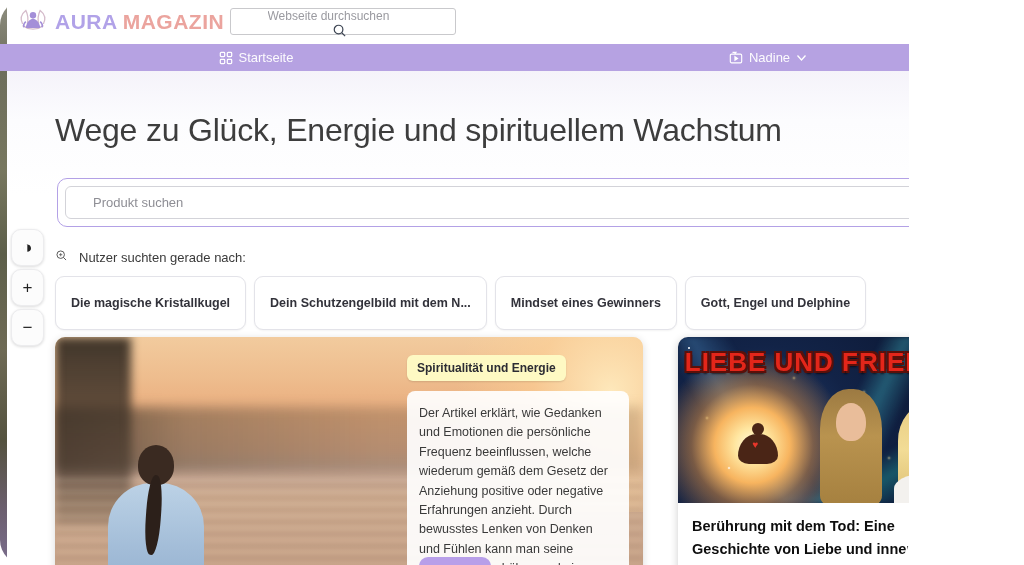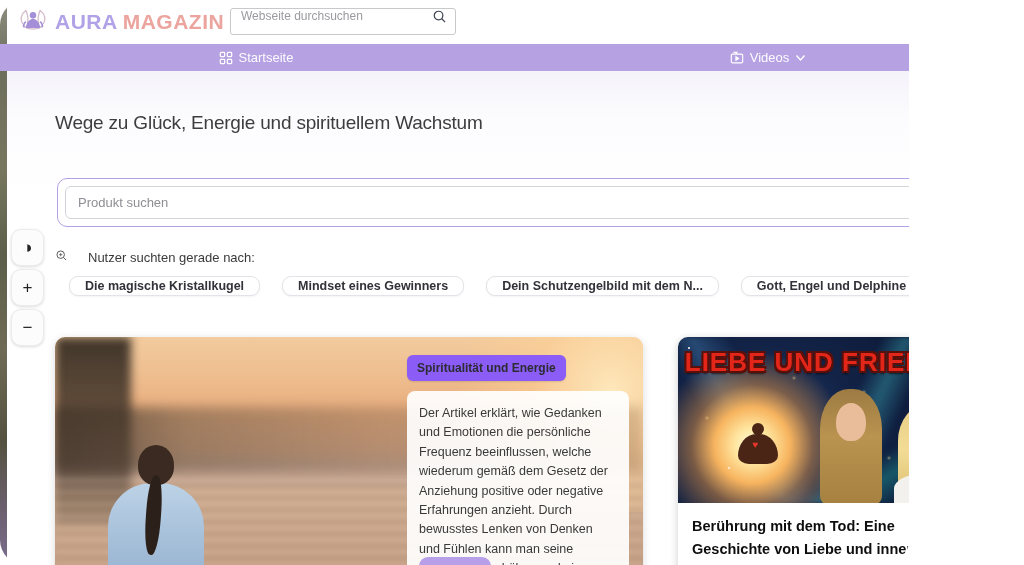--- a/index.html
+++ b/index.html
@@ -10,70 +10,70 @@
   
   .left-strip { position:absolute; left:0; top:0; width:7px; height:565px;
     background:linear-gradient(180deg,#8f8f80 0%,#6d6d5c 12%,#77775f 30%,#5d5f4a 45%,#6e6a55 62%,#54523f 78%,#6b5f6e 90%,#7b6e8e 100%); }
 
   
   .header { position:absolute; left:7px; top:0; width:1017px; height:44px; background:#ffffff; display:flex; align-items:center; }
   .logo { display:flex; align-items:center; gap:6px; margin-left:10px; cursor:pointer; }
   .logo-text { font-size:21px; font-weight:800; letter-spacing:.5px; }
   .logo-aura { color:#b1a2e8; }
   .logo-magazin { color:#eba49e; margin-left:5px; }
-  .site-search { position:absolute; left:223px; top:8px; width:226px; height:27px; border:1px solid #c9c9cc; border-radius:3px; background:#fff; display:flex; align-items:flex-start; }
+  .site-search { position:absolute; left:223px; top:8px; width:226px; height:27px; border:1px solid #c9c9cc; border-radius:3px; background:#fff; display:flex; align-items:center;flex-direction:column; }
   .site-search input { flex:1; border:none; outline:none; font-size:12px; color:#444; padding:0 6px 0 10px; font-family:inherit; background:transparent; }
   .site-search input::placeholder { color:#9a9aa0; }
   .site-search .mag { margin-right:8px; display:flex; }
 
   
   .navbar { position:absolute; left:0; top:44px; width:1024px; height:27px; background:#b6a2e2; display:flex; }
   .nav-item { flex:1; display:flex; align-items:center; justify-content:center; gap:6px; color:rgba(255,255,255,.96); font-size:13px; cursor:pointer;text-align:center; }
   .nav-item svg { display:block; }
 
   
   .main-bg { position:absolute; left:7px; top:71px; width:1017px; height:494px;
     background:linear-gradient(180deg,#f5f3fa 0%,#fcfcfe 10%,#ffffff 25%); }
 
-  .page-title { position:absolute; left:55px; top:112px; font-size:19px; font-weight:400; color:#3d3d3d; letter-spacing:-.2px; }
+  .page-title { position:absolute; left:55px; top:112px; font-size:32px; font-weight:400; color:#3d3d3d; letter-spacing:-.2px; }
 
   
   .search-panel { position:absolute; left:57px; top:178px; width:911px; height:49px; background:#fff; border:1.5px solid #b3a1e6; border-radius:10px; display:flex; align-items:center; padding:0 7px; }
-  .search-panel input { flex:1; height:33px; border:1px solid #d3d3d9; border-radius:6px; outline:none; font-size:13px; color:#444; padding:0 12px; font-family:inherit; }
+  .search-panel input { flex:1; height:33px; border:1px solid #d3d3d9; border-radius:6px; outline:none; font-size:13px; color:#444; padding:0 27px; font-family:inherit; }
   .search-panel input::placeholder { color:#8e8e95; }
   .search-btn { width:35px; height:35px; margin-left:8px; border:none; border-radius:8px; background:#b89fe9; display:flex; align-items:center; justify-content:center; cursor:pointer; }
 
   
   .a11y { position:absolute; left:11px; top:229px; display:flex; flex-direction:column; gap:3px; }
   .a11y-btn { width:33px; height:37px; background:#fcfcfc; border:1px solid #ececee; border-radius:10px; box-shadow:0 1px 3px rgba(0,0,0,.14); display:flex; align-items:center; justify-content:center; font-size:17px; color:#222; cursor:pointer; }
 
   
-  .trending-label { position:absolute; left:55px; top:249px; display:flex; align-items:center; gap:20px; font-size:13px; color:#3a3a3a; }
+  .trending-label { position:absolute; left:55px; top:249px; display:flex; align-items:center; gap:11px; font-size:13px; color:#3a3a3a; }
   .chips { position:absolute; left:55px; top:276px; display:flex; gap:8px; }
-  .chip { padding:2px 15px; background:#fff; border:1px solid #e3e3e9; border-radius:9px; box-shadow:0 1px 2px rgba(0,0,0,.05); font-size:12.5px; font-weight:700; color:#32323a; white-space:nowrap; cursor:pointer;margin-left:14px; }
+  .chip { padding:19px 15px; background:#fff; border:1px solid #e3e3e9; border-radius:9px; box-shadow:0 1px 2px rgba(0,0,0,.05); font-size:12.5px; font-weight:700; color:#32323a; white-space:nowrap; cursor:pointer; }
 
   
   .hero-card { position:absolute; left:55px; top:337px; width:588px; height:250px; border-radius:10px 10px 0 0; overflow:hidden; box-shadow:0 2px 8px rgba(0,0,0,.15); }
   .hero-media { position:absolute; inset:0;
     background:linear-gradient(180deg,#f2cb9e 0%,#eebd8e 16%,#e9ab7c 32%,#d6a484 45%,#c2a291 52%,#cba88c 64%,#c7a287 82%,#c09a80 100%); }
   .hero-trees { position:absolute; left:0; top:28%; width:100%; height:26%; filter:blur(6px);
     background:linear-gradient(90deg,rgba(85,70,55,.9) 0%,rgba(115,95,75,.6) 22%,rgba(140,112,88,.45) 55%,rgba(165,130,95,.4) 100%); }
   .hero-trees-left { position:absolute; left:0; top:0; width:13%; height:75%; filter:blur(5px);
     background:linear-gradient(180deg,rgba(55,45,35,.95) 0%,rgba(75,60,48,.7) 70%,rgba(90,75,60,.3) 100%); }
   .hero-sun { position:absolute; right:-8%; top:-10%; width:45%; height:80%;
     background:radial-gradient(circle at 70% 40%, rgba(255,235,190,.95) 0%, rgba(255,210,150,.55) 35%, rgba(255,200,140,0) 70%); }
   .hero-water { position:absolute; left:0; top:56%; width:100%; height:44%;
     background:repeating-linear-gradient(180deg, rgba(255,240,220,.1) 0 6px, rgba(160,130,110,.12) 6px 12px); filter:blur(2px); }
   .woman { position:absolute; left:8%; bottom:-4px; width:110px; height:150px; filter:blur(.6px); }
   .woman-shirt { position:absolute; left:6px; bottom:0; width:96px; height:108px; background:linear-gradient(180deg,#bcd2e6 0%,#a3bdd8 60%,#94b0cf 100%); border-radius:46% 46% 6px 6px / 40% 40% 4px 4px; }
   .woman-head { position:absolute; left:36px; top:4px; width:36px; height:40px; background:#3a2a21; border-radius:50% 50% 45% 45%; }
   .woman-tail { position:absolute; left:44px; top:34px; width:15px; height:80px; background:#2c201a; border-radius:45%; transform:rotate(4deg); }
   .hero-title-box { position:absolute; left:10px; top:13px; width:334px; background:rgba(255,255,255,.94); border-radius:8px; padding:14px 18px; }
   .hero-title { font-size:23px; font-weight:700; color:#3f3f46; line-height:1.32; }
-  .hero-badge { position:absolute; left:352px; top:18px; background:#8b5cf6; border-radius:6px; padding:6px 10px; font-size:12px; font-weight:700; color:#2c2c33; box-shadow:0 1px 2px rgba(0,0,0,.12); }
+  .hero-badge { position:absolute; left:352px; top:18px; background:#fef9c3; border-radius:6px; padding:6px 10px; font-size:12px; font-weight:700; color:#2c2c33; box-shadow:0 1px 2px rgba(0,0,0,.12); }
   .hero-desc-box { position:absolute; left:352px; top:54px; width:222px; height:200px; background:rgba(255,255,255,.92); border-radius:8px; padding:13px 12px; }
   .hero-desc { font-size:12.5px; line-height:1.55; color:#3a3a3a; }
   .hero-btn { position:absolute; left:12px; top:166px; width:72px; height:18px; background:#b89fe9; border:none; border-radius:12px; cursor:pointer; }
 
   
   .video-card { position:absolute; left:678px; top:337px; width:292px; height:245px; background:#fff; border-radius:10px; overflow:hidden; box-shadow:0 2px 8px rgba(0,0,0,.2); }
   .thumb { position:relative; width:100%; height:166px; overflow:hidden;
     background:radial-gradient(circle at 30% 60%, #24406e 0%, #122347 40%, #0a142e 100%); cursor:pointer; }
   .thumb-streaks { position:absolute; inset:0;
     background:
@@ -153,21 +153,21 @@
     <div class="nav-item">
       <span>
         <svg width="14" height="14" viewBox="0 0 16 16">
             <g fill="none" stroke="#fff" stroke-width="1.3">
               <rect x="1.5" y="3.5" width="13" height="10" rx="1.5"></rect>
               <path d="M4 1.5 h4 l-1.5 2"></path>
               <path d="M6.8 6.5 l3 2 l-3 2 z" fill="#fff"></path>
             </g>
           </svg>
       </span>
-      <span>Videos</span>
+      <span>Nadine</span>
       <span>
         <svg width="11" height="8" viewBox="0 0 11 8">
             <path d="M1.5 1.5 L5.5 6 L9.5 1.5" fill="none" stroke="#fff" stroke-width="1.3"></path>
           </svg>
       </span>
     </div>
   </div>
 
   <div class="main-bg"></div>
 
@@ -202,22 +202,22 @@
       <svg width="13" height="13" viewBox="0 0 16 16">
           <circle cx="7" cy="7" r="4.6" fill="none" stroke="#555" stroke-width="1.2"></circle>
           <line x1="10.4" y1="10.4" x2="13.6" y2="13.6" stroke="#555" stroke-width="1.2"></line>
           <path d="M5 7 h4 M7 5 v4" stroke="#555" stroke-width="1"></path>
         </svg>
     </span>
     <span>Nutzer suchten gerade nach:</span>
   </div>
   <div class="chips">
     <div class="chip">Die magische Kristallkugel</div>
+    <div class="chip">Dein Schutzengelbild mit dem N...</div>
     <div class="chip">Mindset eines Gewinners</div>
-    <div class="chip">Dein Schutzengelbild mit dem N...</div>
     <div class="chip">Gott, Engel und Delphine</div>
   </div>
 
   <div class="hero-card">
     <div class="hero-media">
       <div class="hero-sun"></div>
       <div class="hero-trees"></div>
       <div class="hero-trees-left"></div>
       <div class="hero-water"></div>
       <div class="woman">

